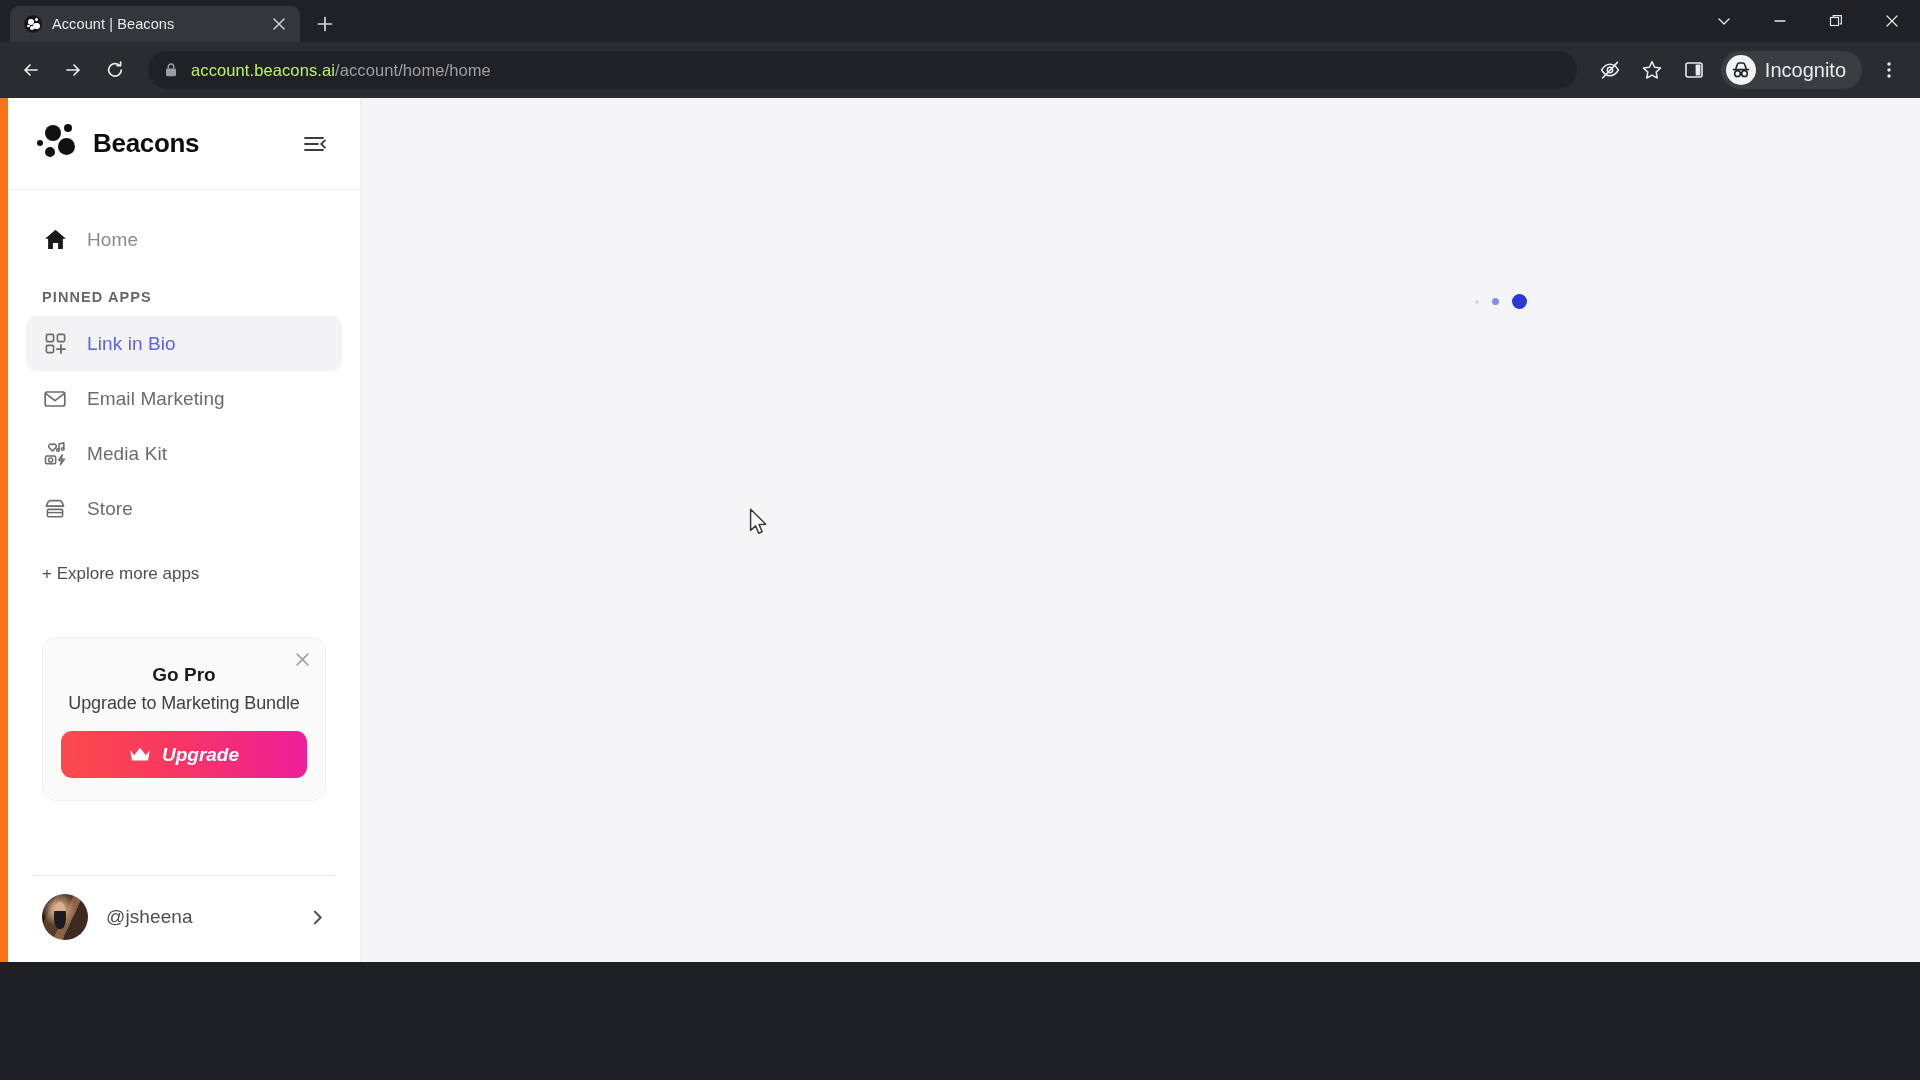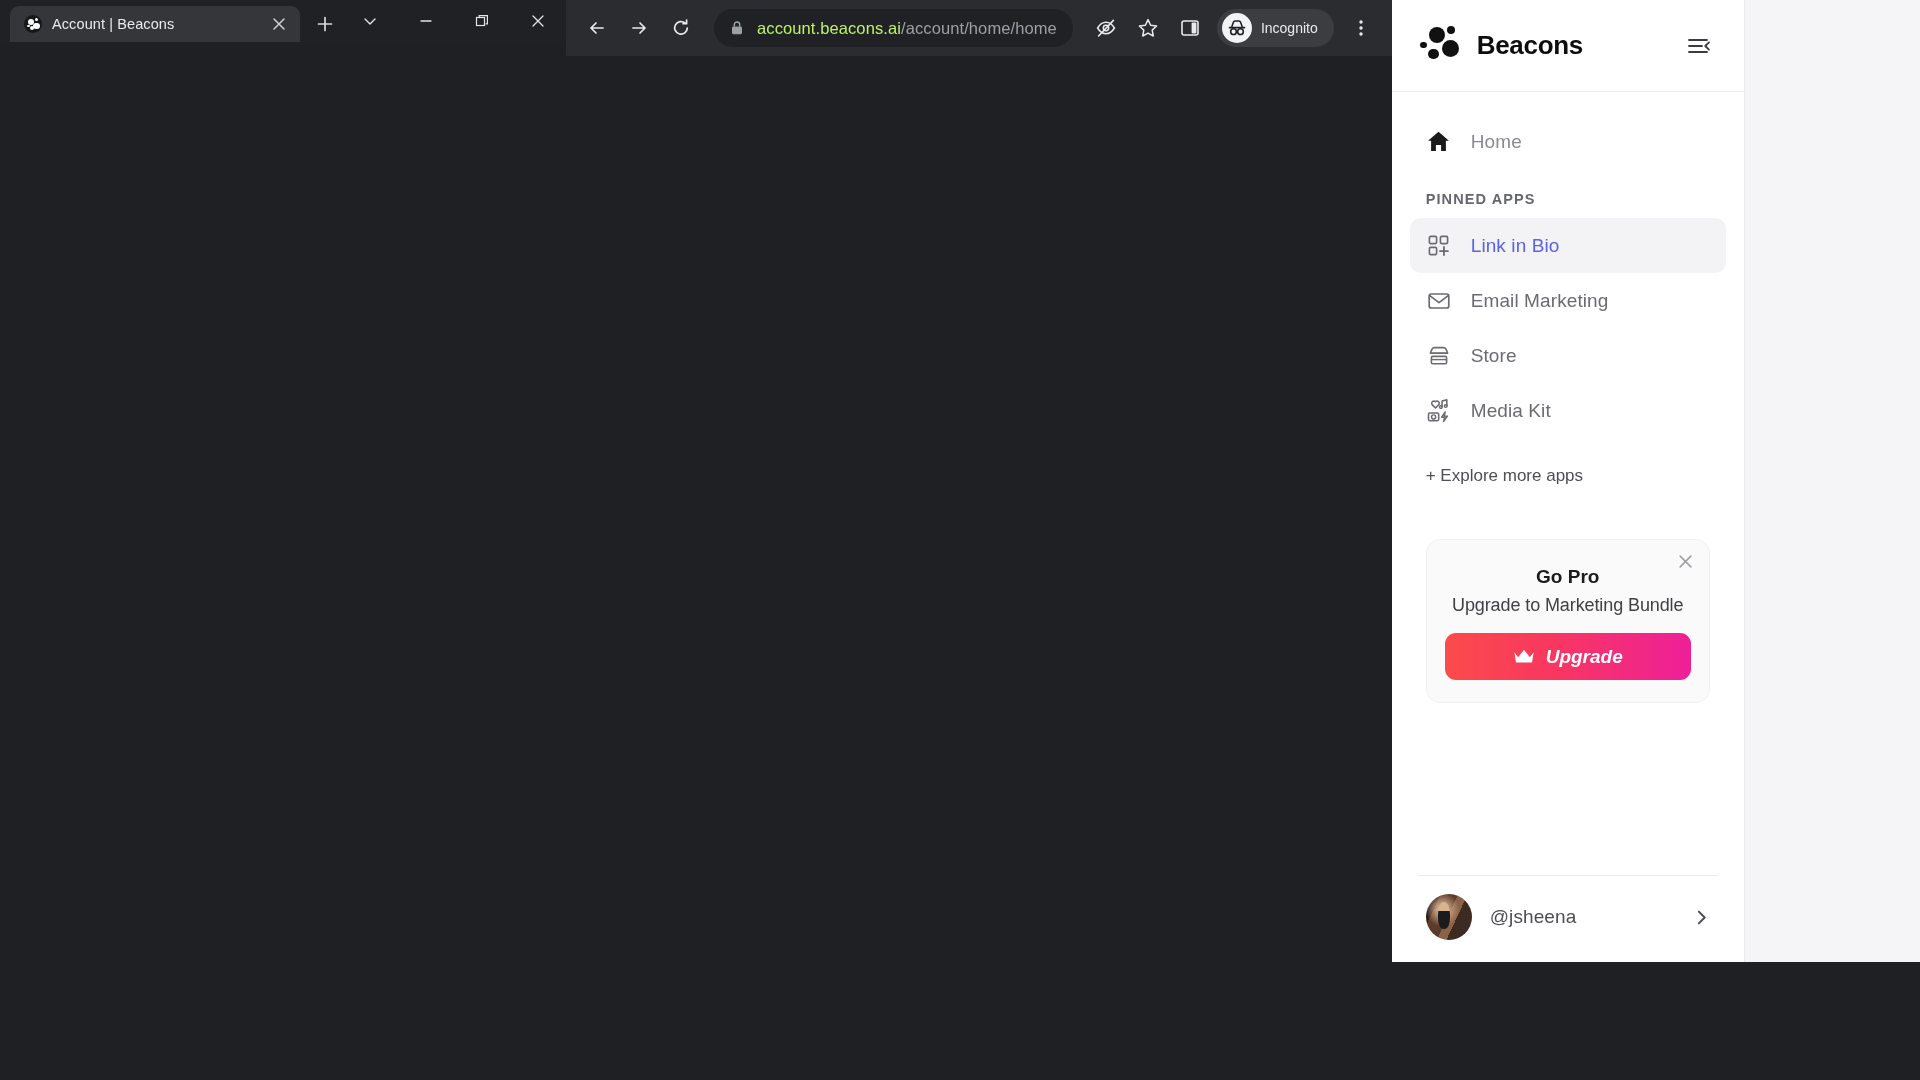--- a/index.html
+++ b/index.html
@@ -4,21 +4,21 @@
 <style>
   * { margin:0; padding:0; box-sizing:border-box; }
   html, body {
     width:1920px; height:1080px;
     overflow:hidden;
     font-family:"Liberation Sans", sans-serif;
     background:#1f2023;
   }
 
   
-  .browser { width:1920px; height:962px; display:flex; flex-direction:row; background:#1f2023; }
+  .browser { width:1920px; height:962px; display:flex; flex-direction:column; background:#1f2023; }
 
   .tabstrip {
     height:42px; background:#202124; display:flex; align-items:flex-end;
     padding-left:10px; position:relative; flex:0 0 42px;
   }
   .tab {
     display:flex; align-items:center; gap:10px;
     height:36px; width:290px; border-radius:9px 9px 0 0;
     background:#35363a; padding:0 10px 0 14px; cursor:default;
   }
@@ -80,28 +80,28 @@
     display:flex; align-items:center; justify-content:center; color:#e8eaed;
   }
   .incognito-pill {
     display:flex; align-items:center; gap:9px; height:38px;
     border-radius:20px; padding:0 16px 0 5px; background:#3c3d41; margin-left:4px;
   }
   .incog-avatar {
     width:30px; height:30px; border-radius:50%; background:#f1f3f4;
     display:flex; align-items:center; justify-content:center;
   }
-  .incognito-pill span { color:#e8eaed; font-size:14px; }
+  .incognito-pill span { color:#e8eaed; font-size:20px; }
   .kebab {
     width:38px; height:38px; display:flex; align-items:center;
     justify-content:center; color:#e8eaed; margin-left:4px;
   }
 
   
-  .viewport { flex:1; display:flex; background:#f97316; position:relative; overflow:hidden; }
+  .viewport { flex:1; display:flex; background:#f97316; position:relative; overflow:hidden;padding-left:8px; }
 
   
   .sidebar {
     width:353px; flex:0 0 353px; background:#ffffff;
     border-right:1px solid #ebebed; display:flex; flex-direction:column;
   }
   .sb-header {
     height:92px; flex:0 0 92px; display:flex; align-items:center;
     padding:0 30px 0 28px; border-bottom:1px solid #eeeef0;
   }
@@ -369,43 +369,43 @@
             <svg width="24" height="24" viewBox="0 0 24 24">
               <rect x="2.2" y="5" width="19.6" height="14" rx="2" stroke="currentColor" stroke-width="1.7" fill="none"></rect>
               <path d="M2.8 6.6 L12 13.6 L21.2 6.6" stroke="currentColor" stroke-width="1.7" fill="none" stroke-linecap="round" stroke-linejoin="round"></path>
             </svg>
           </span>
           <span class="lbl">Email Marketing</span>
         </div>
 
         <div class="navrow">
           <span class="ico">
-            <svg width="24" height="24" viewBox="0 0 24 24">
-              <path d="M3.4 9.2 C3.4 9.2 5 3.6 7.2 3.6 h9.6 c2.2 0 3.8 5.6 3.8 5.6 Z" stroke="currentColor" stroke-width="1.6" fill="none" stroke-linejoin="round"></path>
-              <path d="M3.4 9.2 h17.2" stroke="currentColor" stroke-width="1.6"></path>
-              <rect x="4.4" y="12.4" width="15.2" height="7.4" rx="1.3" stroke="currentColor" stroke-width="1.6" fill="none"></rect>
-              <path d="M4.4 15.6 h15.2" stroke="currentColor" stroke-width="1.4"></path>
-            </svg>
-          </span>
-          <span class="lbl">Store</span>
-        </div>
-
-        <div class="navrow">
-          <span class="ico">
             <svg width="25" height="25" viewBox="0 0 24 24">
               <path d="M6.1 3.6 a2.1 2.1 0 0 1 3 0 a2.1 2.1 0 0 1 3 0 a2.1 2.1 0 0 1 0 3 L9.1 9.6 L6.1 6.6 a2.1 2.1 0 0 1 0 -3 Z" stroke="currentColor" stroke-width="1.5" fill="none" stroke-linejoin="round"></path>
               <path d="M15.4 8.6 V2.8 l4.6 -1 v5.8" stroke="currentColor" stroke-width="1.5" fill="none" stroke-linecap="round" stroke-linejoin="round"></path>
               <circle cx="14.3" cy="8.7" r="1.3" stroke="currentColor" stroke-width="1.4" fill="none"></circle>
               <circle cx="18.9" cy="7.7" r="1.3" stroke="currentColor" stroke-width="1.4" fill="none"></circle>
               <rect x="2.4" y="14.4" width="9.8" height="7.4" rx="1.5" stroke="currentColor" stroke-width="1.5" fill="none"></rect>
               <circle cx="7.3" cy="18.2" r="2" stroke="currentColor" stroke-width="1.4" fill="none"></circle>
               <path d="M18.4 13.4 L15 18.4 h3 l-1.2 4.2 L20.6 17.4 h-3 Z" stroke="currentColor" stroke-width="1.4" fill="none" stroke-linejoin="round"></path>
             </svg>
           </span>
           <span class="lbl">Media Kit</span>
+        </div>
+
+        <div class="navrow">
+          <span class="ico">
+            <svg width="24" height="24" viewBox="0 0 24 24">
+              <path d="M3.4 9.2 C3.4 9.2 5 3.6 7.2 3.6 h9.6 c2.2 0 3.8 5.6 3.8 5.6 Z" stroke="currentColor" stroke-width="1.6" fill="none" stroke-linejoin="round"></path>
+              <path d="M3.4 9.2 h17.2" stroke="currentColor" stroke-width="1.6"></path>
+              <rect x="4.4" y="12.4" width="15.2" height="7.4" rx="1.3" stroke="currentColor" stroke-width="1.6" fill="none"></rect>
+              <path d="M4.4 15.6 h15.2" stroke="currentColor" stroke-width="1.4"></path>
+            </svg>
+          </span>
+          <span class="lbl">Store</span>
         </div>
 
         <div class="explore">+ Explore more apps</div>
 
         <div class="gopro">
           <div class="gopro-close">
             <svg width="15" height="15" viewBox="0 0 14 14">
                 <path d="M2 2 L12 12 M12 2 L2 12" stroke="currentColor" stroke-width="1.5" stroke-linecap="round"></path>
               </svg>
           </div>

